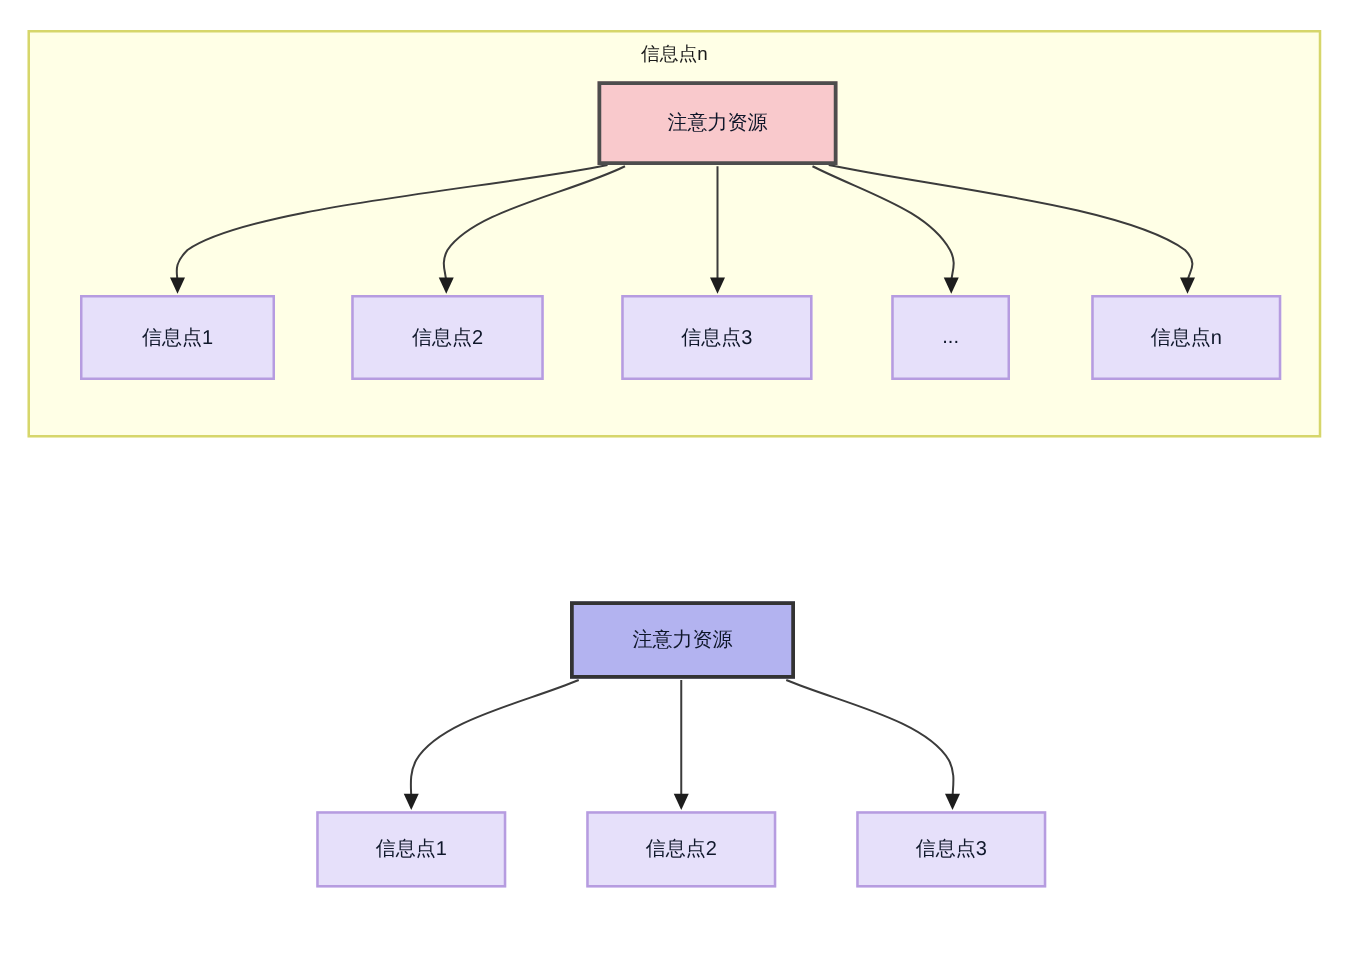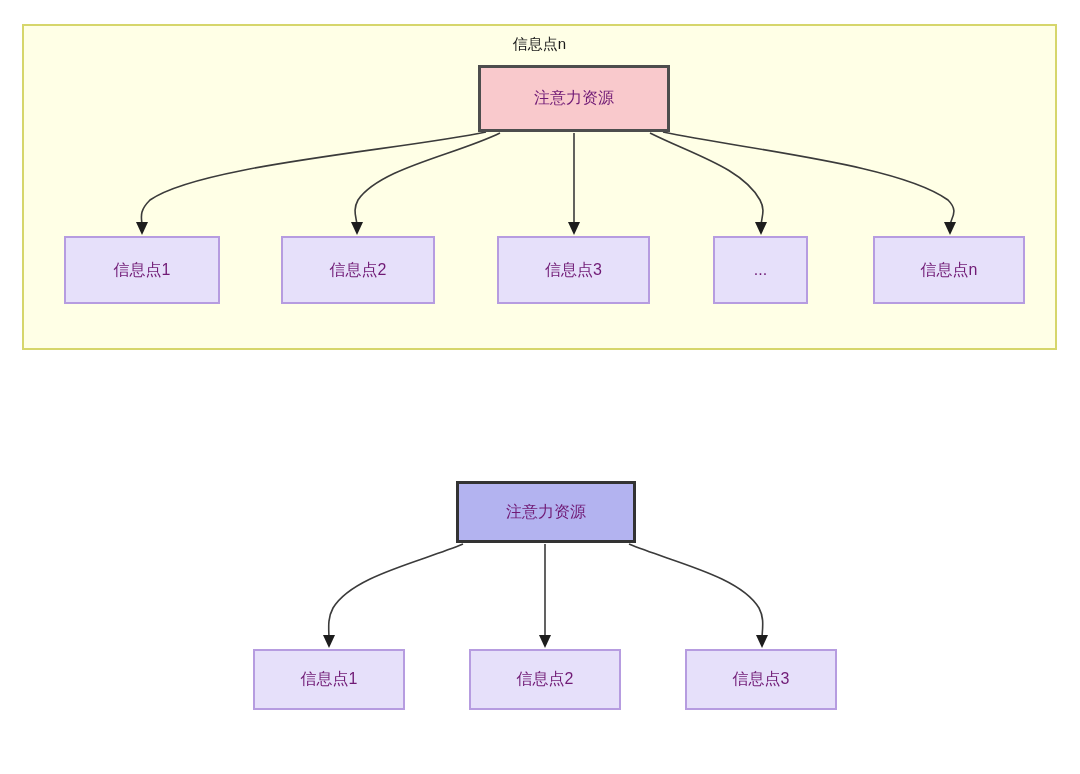--- a/index.html
+++ b/index.html
@@ -38,21 +38,21 @@
     line-height: 20px;
     white-space: nowrap;
   }
   .node {
     position: absolute;
     box-sizing: border-box;
     display: flex;
     align-items: center;
     justify-content: center;
     font-size: 16px;
-    color: #701a75;
+    color: #0f172a;
     white-space: nowrap;
   }
   .node-attention-long {
     background: #f9c9cc;
     border: 3px solid #4d4d4d;
   }
   .node-attention-short {
     background: #b3b3f0;
     border: 3px solid #333333;
   }

